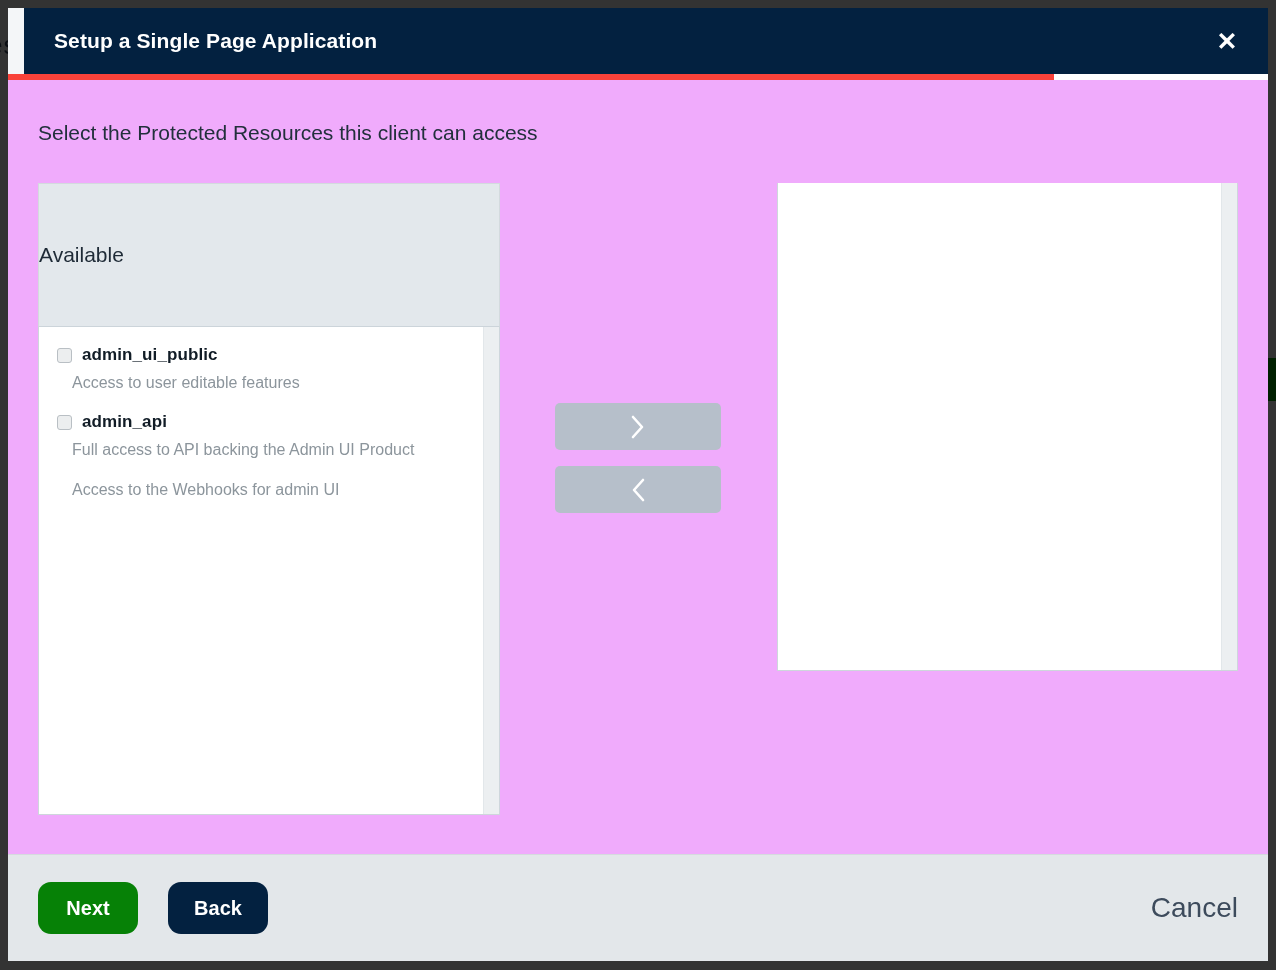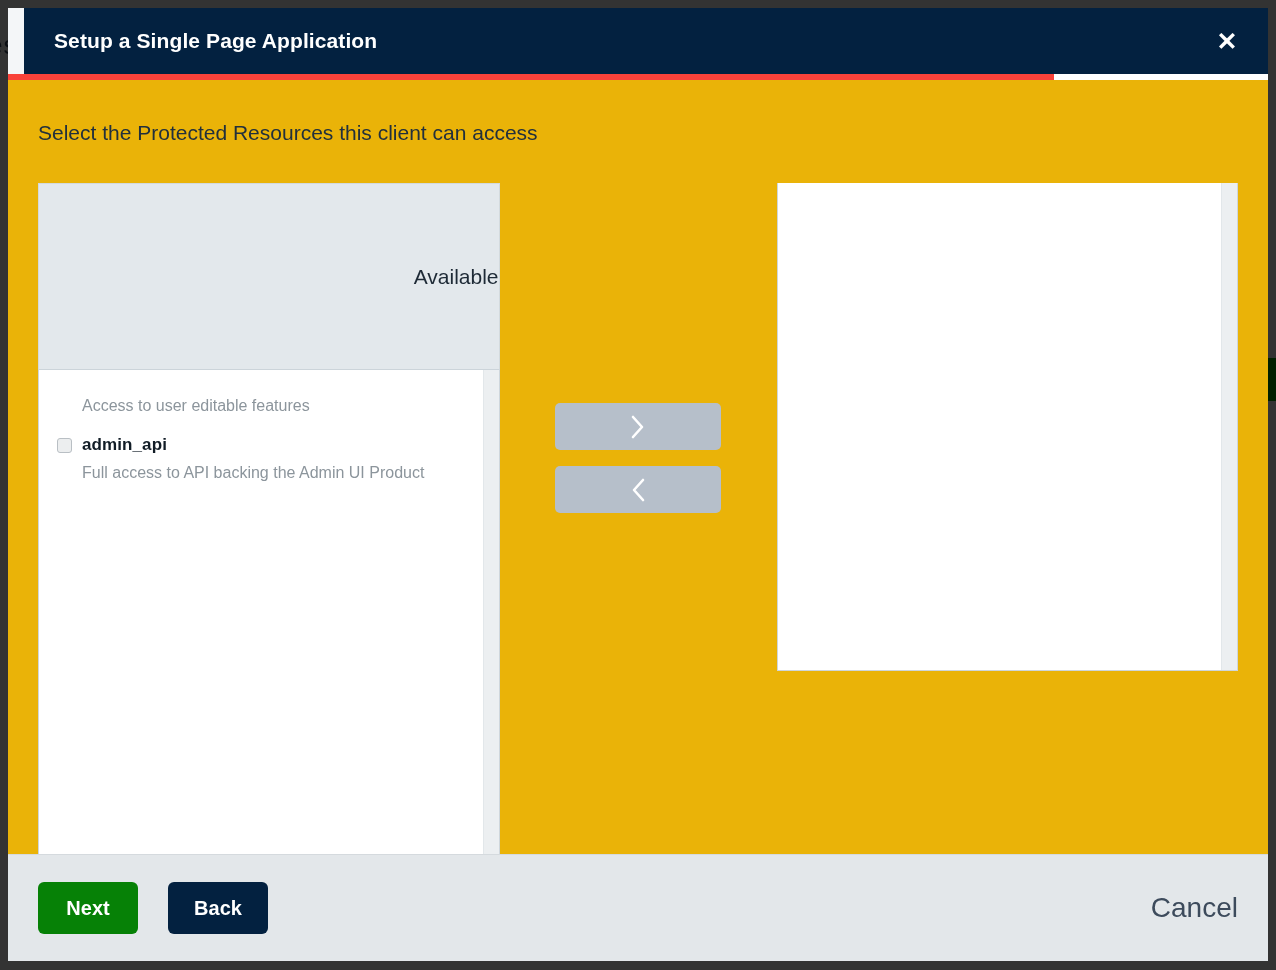--- a/index.html
+++ b/index.html
@@ -98,21 +98,21 @@
     flex: 0 0 auto;
     position: relative;
   }
   .progress-fill {
     height: 100%;
     background: #f9423a;
   }
 
   .modal-body {
     flex: 1 1 auto;
-    background: #eab308;
+    background: #f0abfc;
     padding: 0 30px;
     box-sizing: border-box;
     position: relative;
     overflow: hidden;
   }
 
   .body-heading {
     font-size: 21px;
     color: #22303c;
     padding-top: 40px;
@@ -127,27 +127,27 @@
     display: flex;
     margin-top: 38px;
     align-items: flex-start;
   }
   .panel {
     width: 481px;
     box-sizing: border-box;
   }
 
   .panel-header {
-    height: 187px;
+    height: 144px;
     background: #e3e8ec;
     border: 1px solid #d3dade;
     border-bottom: 1px solid #ccd4da;
     display: flex;
     align-items: center;
-    justify-content: flex-end;
+    justify-content: flex-start;
     box-sizing: border-box;
   }
   .panel-header-title {
     font-size: 21px;
     color: #1e2a36;
   }
 
   .panel-list {
     height: 488px;
     background: #ffffff;
@@ -192,21 +192,21 @@
   .list-item-label {
     font-size: 17px;
     font-weight: bold;
     color: #111c26;
     letter-spacing: 0.1px;
   }
   .list-item-desc {
     font-size: 16px;
     color: #8c959c;
     margin-top: 8px;
-    margin-left: 25px;
+    margin-left: 15px;
     line-height: 1.2;
   }
 
   
   .transfer-col {
     width: 277px;
     flex: 0 0 277px;
     display: flex;
     flex-direction: column;
     align-items: center;
@@ -239,21 +239,21 @@
     padding: 0 30px;
     box-sizing: border-box;
   }
   .footer-left {
     display: flex;
     gap: 18px;
     align-items: center;
   }
   .btn {
     border: none;
-    border-radius: 6px;
+    border-radius: 13px;
     font-family: "Liberation Sans", sans-serif;
     font-size: 20px;
     font-weight: bold;
     color: #ffffff;
     cursor: pointer;
     padding: 0 20px;
     height: 52px;
     min-width: 100px;
     line-height: 1;
   }
@@ -297,30 +297,35 @@
 
       <div class="dual-list">
 
         <div class="panel">
           <div class="panel-header">
             <div class="panel-header-title">Available</div>
           </div>
           <div class="panel-list">
             <div class="panel-list-inner" id="available-list-inner">
                 <div class="list-item">
+                  <div class="list-item-row">
+                    <span class="checkbox"></span>
+                    <span class="list-item-label">admin_ui_public</span>
+                  </div>
                   <div class="list-item-desc">Access to user editable features</div>
                 </div>
                 <div class="list-item">
                   <div class="list-item-row">
                     <span class="checkbox"></span>
                     <span class="list-item-label">admin_api</span>
                   </div>
                   <div class="list-item-desc">Full access to API backing the Admin UI Product</div>
                 </div>
                 <div class="list-item">
+                  <div class="list-item-desc">Access to the Webhooks for admin UI</div>
                 </div>
               </div>
             <div class="scroll-track"></div>
           </div>
         </div>
 
         <div class="transfer-col">
           <button class="transfer-btn">
             <svg width="16" height="26" viewBox="0 0 16 26">
               <path d="M3 3 L12 13 L3 23" fill="none" stroke="#ffffff" stroke-width="2.6" stroke-linecap="round" stroke-linejoin="round"></path>

